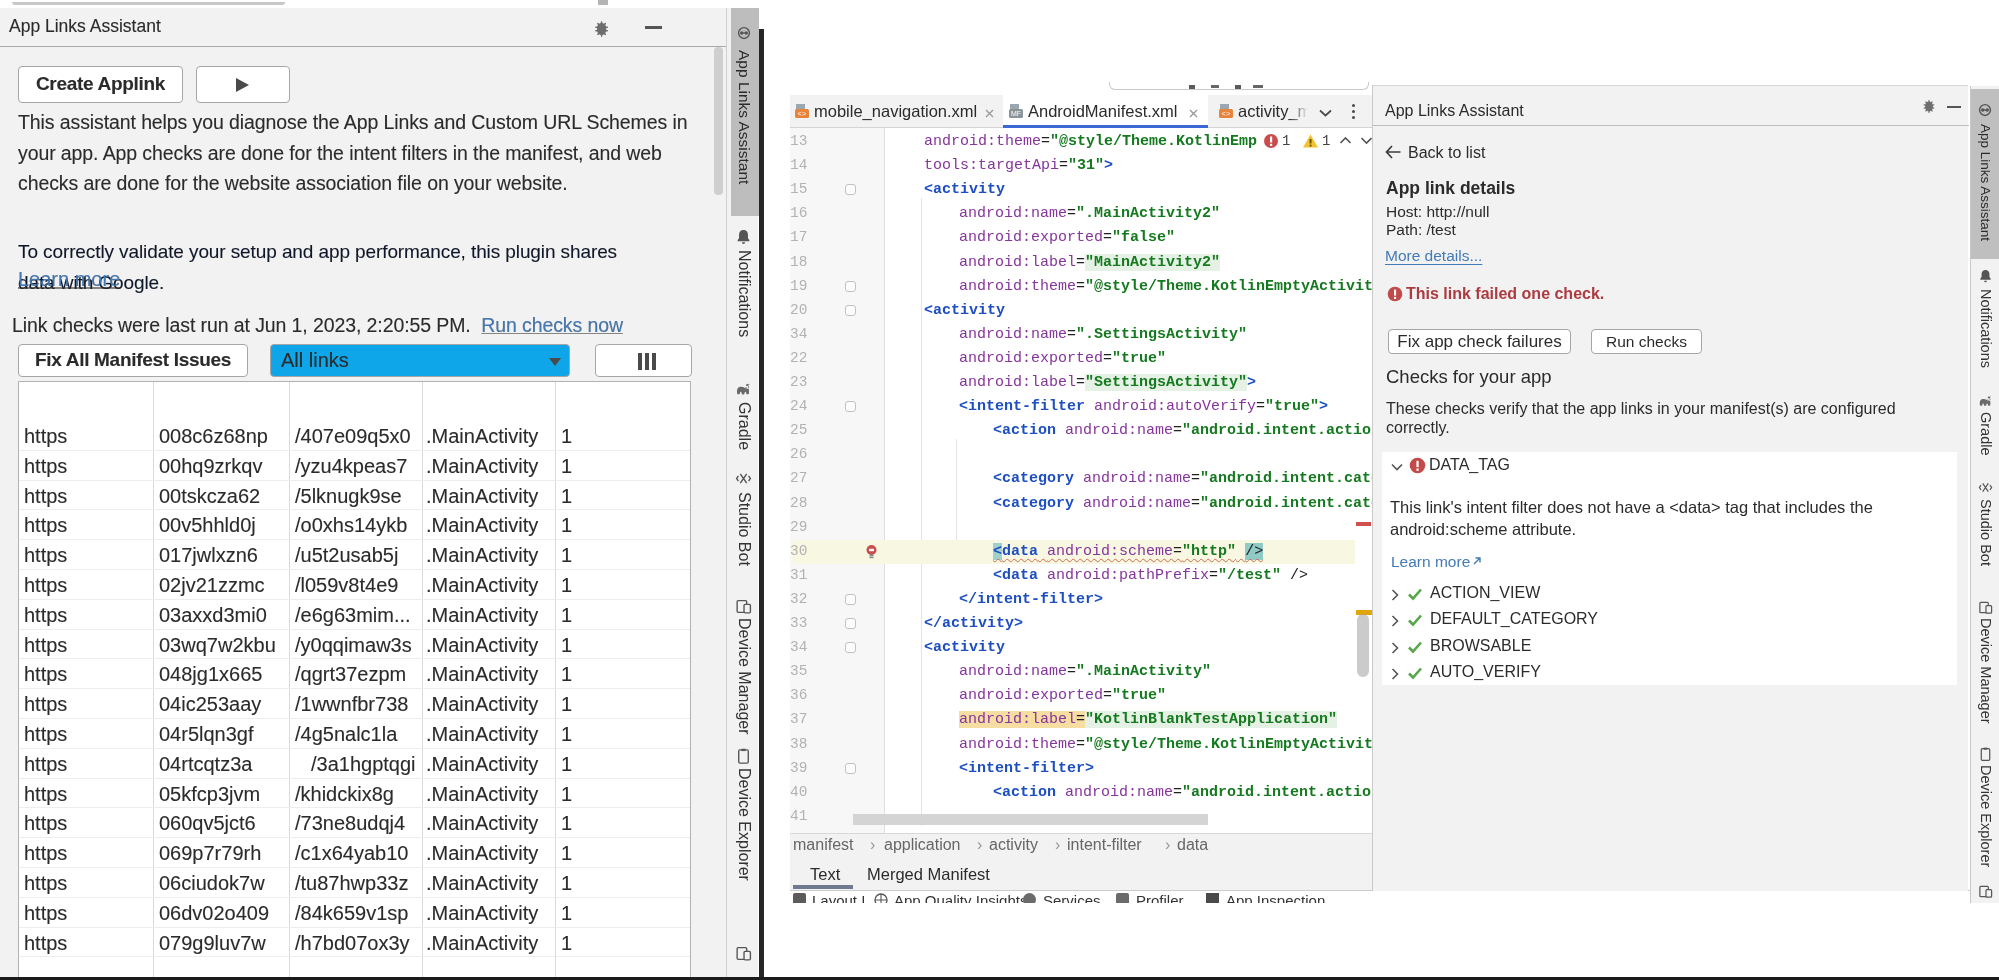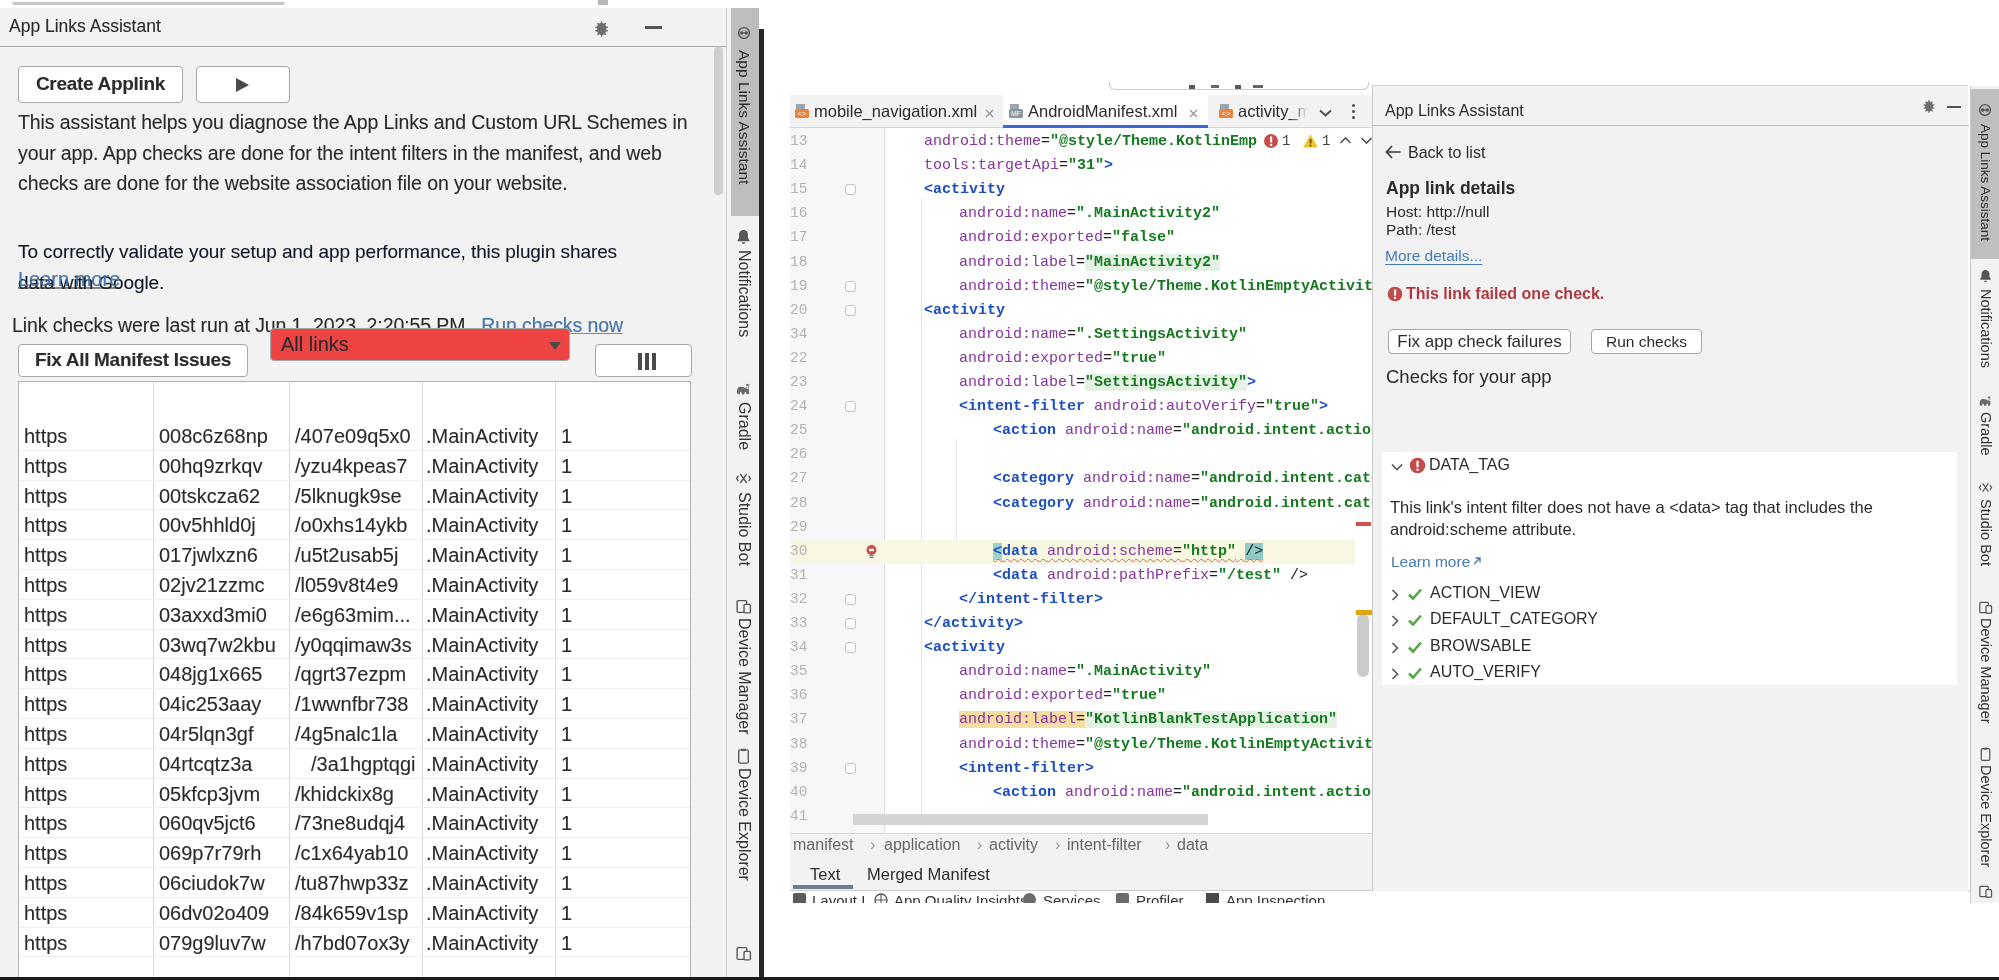--- a/index.html
+++ b/index.html
@@ -70,21 +70,21 @@
         <div class="abs" style="left:39px;top:11px;width:0;height:0;border-left:13px solid #4a4a4a;border-top:7.5px solid transparent;border-bottom:7.5px solid transparent;"></div>
       </div>
 
       <div class="abs" style="left:18px;top:99px;width:700px;font-size:19.5px;letter-spacing:-0.1px;line-height:30.5px;color:#2b2b2b;">This assistant helps you diagnose the App Links and Custom URL Schemes in<br>your app. App checks are done for the intent filters in the manifest, and web<br>checks are done for the website association file on your website.</div>
       <div class="abs" style="left:18px;top:201px;width:700px;font-size:19px;letter-spacing:-0.1px;line-height:30.5px;color:#0f172a;margin-top:28px;">To correctly validate your setup and app performance, this plugin shares<br>data with Google.</div>
       <div class="abs" style="left:18px;top:260px;font-size:20px;color:#4379b6;text-decoration:underline;">Learn more</div>
 
       <div class="abs" style="left:12px;top:306px;font-size:19.5px;letter-spacing:-0.1px;color:#2b2b2b;">Link checks were last run at Jun 1, 2023, 2:20:55 PM. &nbsp;<span style="color:#4379b6;text-decoration:underline;">Run checks now</span></div>
 
       <div class="btn" style="left:18px;top:336px;width:230px;height:33px;font-size:19px;letter-spacing:-0.3px;font-weight:bold;line-height:30px;">Fix All Manifest Issues</div>
-      <div class="abs" style="left:270px;top:320px;width:300px;height:33px;background:#ef4444;border:1.5px solid #a6a6a6;border-radius:4px;">
+      <div class="abs" style="left:270px;top:336px;width:300px;height:33px;background:#0ea5e9;border:1.5px solid #a6a6a6;border-radius:4px;">
         <span class="abs" style="left:10px;top:4px;font-size:20px;color:#2b2b2b;">All links</span>
         <div class="abs" style="left:278px;top:13px;width:0;height:0;border-top:8px solid #4a4a4a;border-left:6.5px solid transparent;border-right:6.5px solid transparent;"></div>
       </div>
       <div class="btn" style="left:595px;top:336px;width:97px;height:33px;">
         <div class="abs" style="left:42px;top:8px;width:4px;height:17px;background:#4a4a4a;"></div>
         <div class="abs" style="left:49px;top:8px;width:4px;height:17px;background:#4a4a4a;"></div>
         <div class="abs" style="left:56px;top:8px;width:4px;height:17px;background:#4a4a4a;"></div>
       </div>
 
       <div id="ltable">
@@ -487,20 +487,21 @@
           <circle cx="8" cy="8" r="7.3" fill="#c14b4b"></circle>
           <rect x="7" y="3.6" width="2.1" height="6" fill="#fff"></rect>
           <rect x="7" y="10.9" width="2.1" height="2.1" fill="#fff"></rect>
         </svg>
       <span class="abs" style="left:33px;top:199px;font-size:16px;font-weight:bold;color:#ad3a40;">This link failed one check.</span>
 
       <div class="btn" style="left:15px;top:243px;width:183px;height:25px;font-size:17px;line-height:23px;border-width:1.3px;">Fix app check failures</div>
       <div class="btn" style="left:218px;top:243px;width:111px;height:25px;font-size:15.5px;line-height:23px;border-width:1.3px;">Run checks</div>
 
       <span class="abs" style="left:13px;top:280px;font-size:18.5px;color:#2b2b2b;">Checks for your app</span>
+      <div class="abs" style="left:13px;top:313px;width:560px;font-size:16px;line-height:19px;color:#2b2b2b;">These checks verify that the app links in your manifest(s) are configured<br>correctly.</div>
 
       <div class="abs" style="left:9px;top:366px;width:575px;height:233px;background:#fff;">
         <svg class="abs" style="left:9px;top:11px;" width="12" height="8" viewBox="0 0 12 8">
             <path fill="none" stroke="#555" stroke-width="1.6" d="M1 1.5l5 5 5-5"></path>
           </svg>
         <svg class="abs" style="left:27px;top:5px;" width="17" height="17" viewBox="0 0 16 16">
             <circle cx="8" cy="8" r="7.3" fill="#c14b4b"></circle>
             <rect x="7" y="3.6" width="2.1" height="6" fill="#fff"></rect>
             <rect x="7" y="10.9" width="2.1" height="2.1" fill="#fff"></rect>
           </svg>

